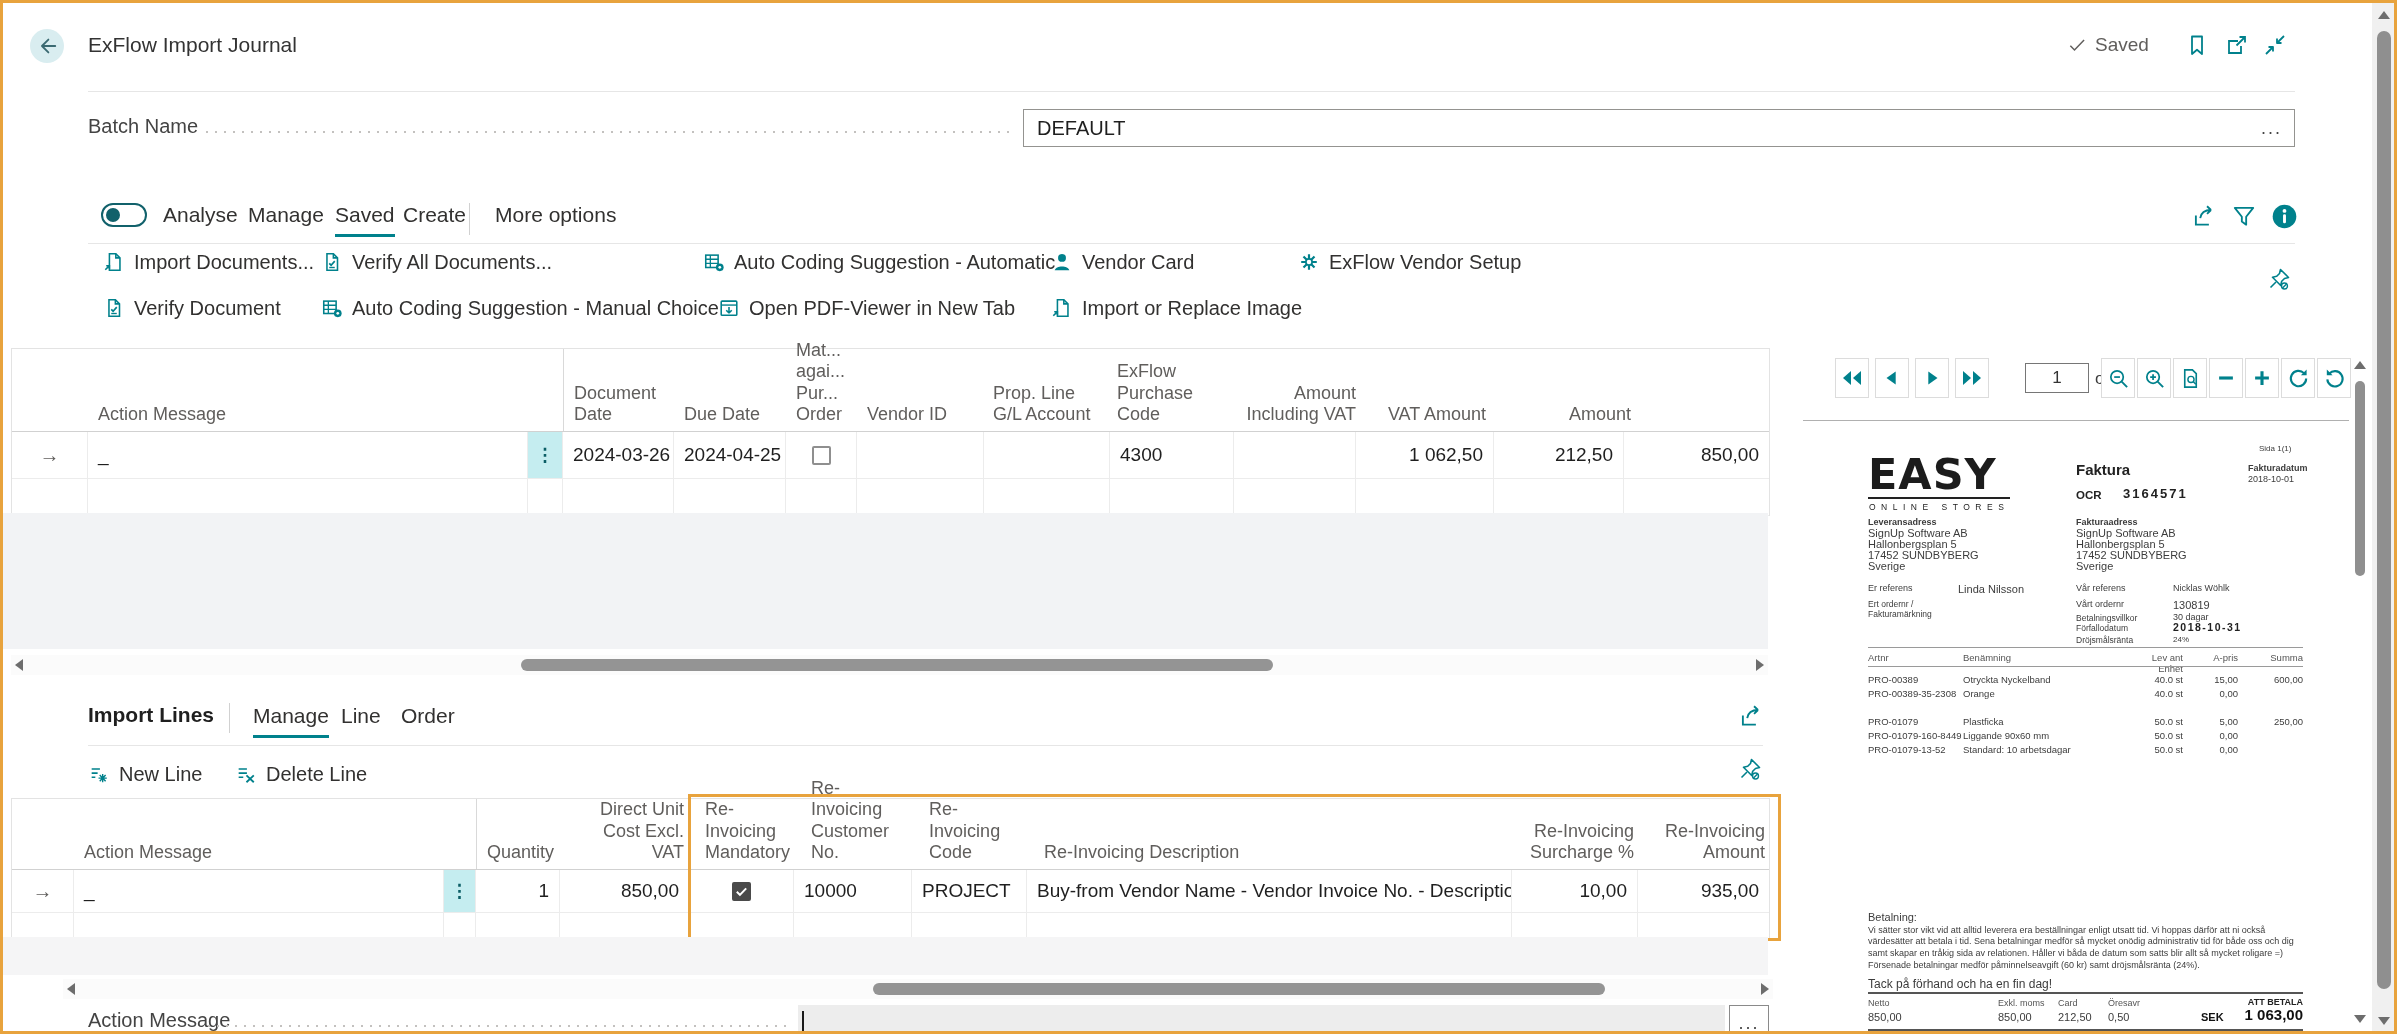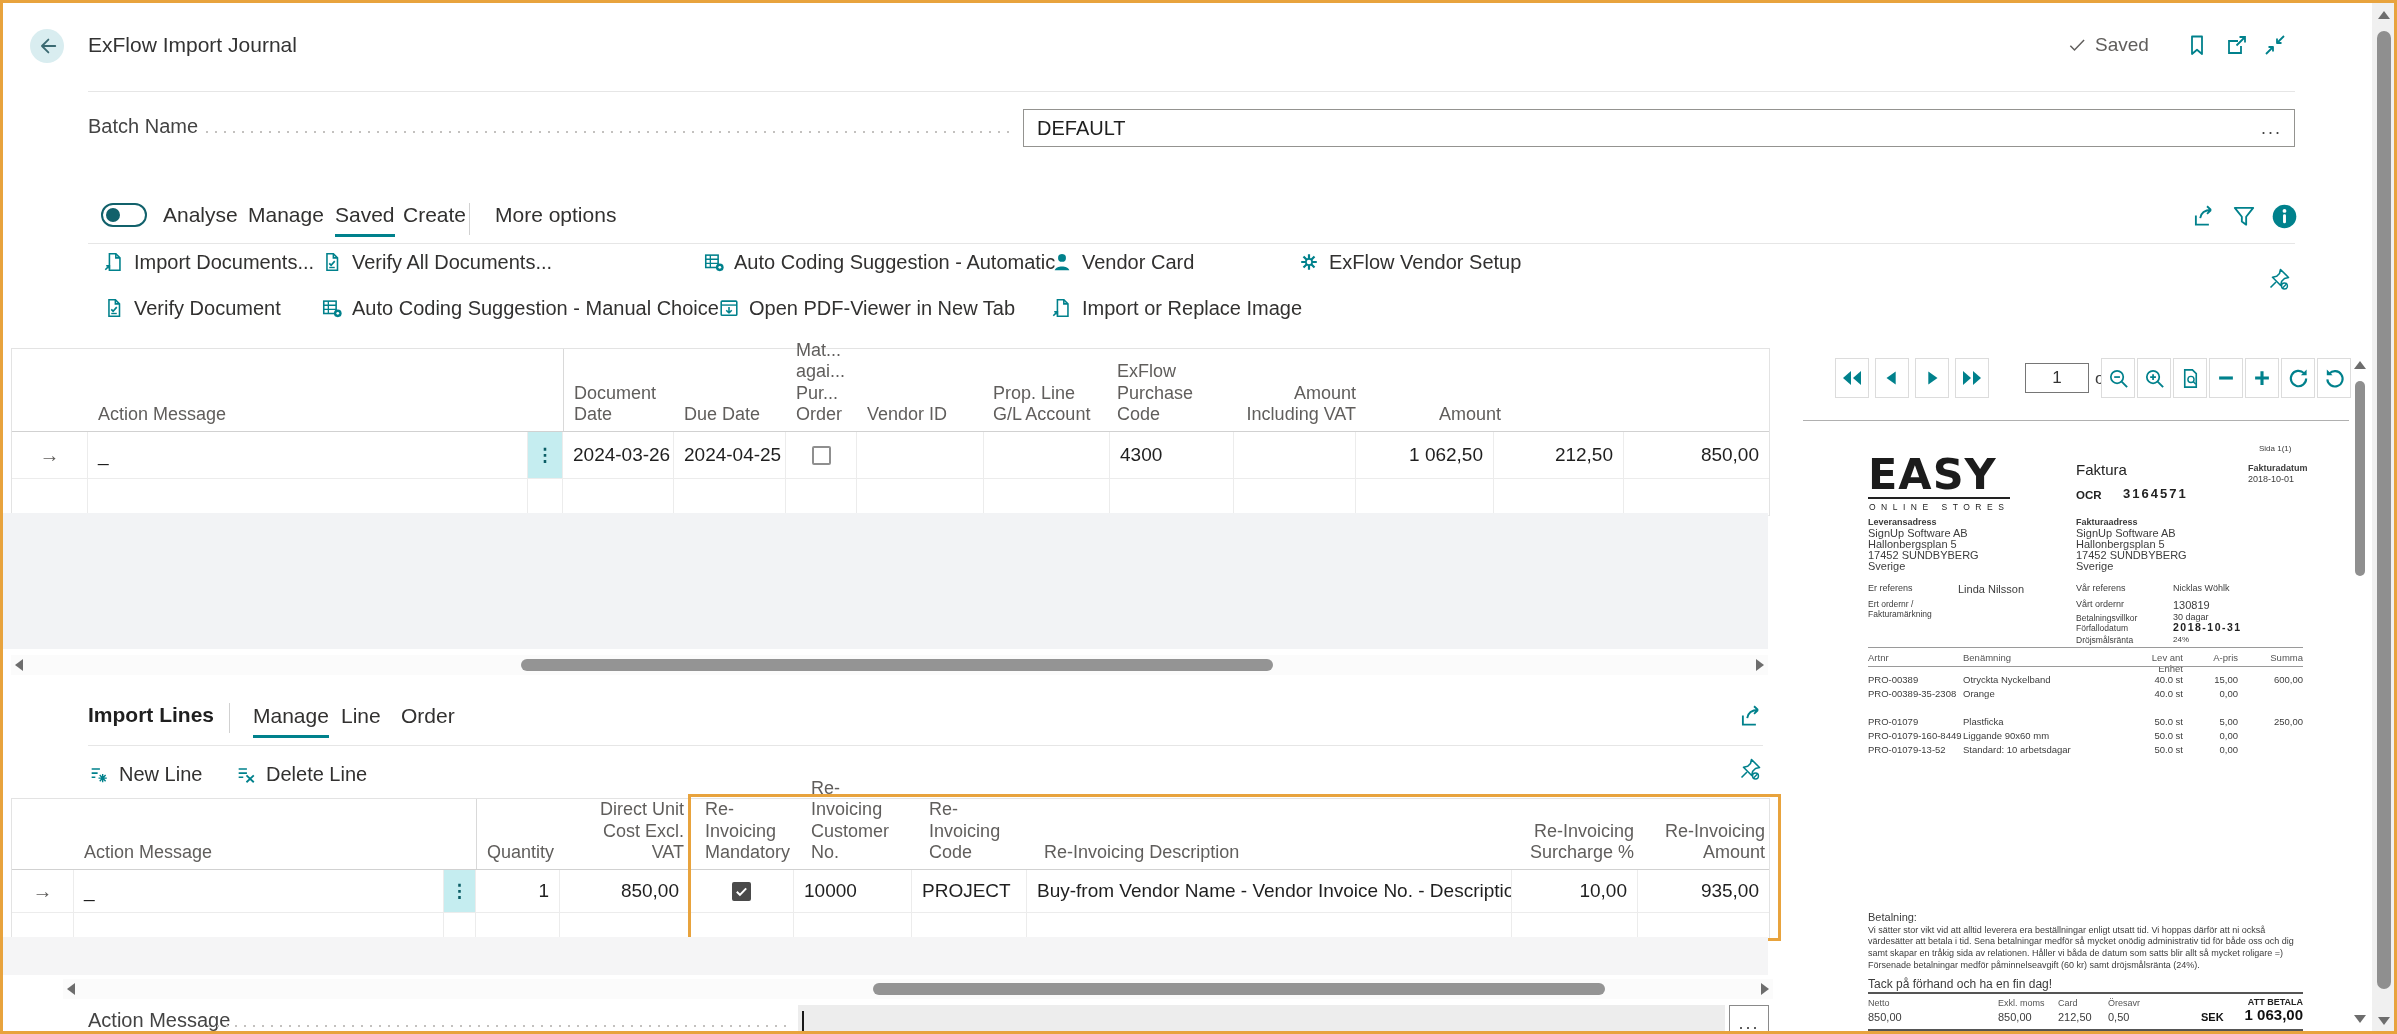--- a/index.html
+++ b/index.html
@@ -329,20 +329,21 @@
       <div class="hcell c0"></div>
       <div class="hcell c1">Action Message</div>
       <div class="hcell c2"></div>
       <div class="hcell c3 hline">Document Date</div>
       <div class="hcell c4">Due Date</div>
       <div class="hcell c5" style="white-space:normal">Mat... agai... Pur... Order</div>
       <div class="hcell c7">Vendor ID</div>
       <div class="hcell c8">Prop. Line G/L Account</div>
       <div class="hcell c9">ExFlow Purchase Code</div>
       <div class="hcell c10 num">Amount Including VAT</div>
+      <div class="hcell c11 num">VAT Amount</div>
       <div class="hcell c12 num">Amount</div>
     </div>
     <div class="grow" style="height:46px">
       <div class="cell c0 ctr">
           <span class="rowarrow">→</span>
         </div>
       <div class="cell c1">_</div>
       <div class="cell c2 ctr">
         <span class="menucell">⋮</span>
       </div>
@@ -545,21 +546,21 @@
         <use href="#i-reset"></use>
       </svg>
     </div>
   <div class="hr" style="left:1800px;top:417px;width:546px;background:#b0b0b0"></div>
 
   <div class="inv">
     <div class="iv logo" style="left:25px;top:22px">EASY</div>
     <div class="abs" style="left:25px;top:64px;width:142px;height:2px;background:#222"></div>
     <div class="iv" style="left:26px;top:69px;font-size:8.5px;letter-spacing:5.5px;color:#1c1c1c">ONLINE STORES</div>
 
-    <div class="iv" style="left:233px;top:28px;font-size:15px;font-weight:normal;color:#222">Faktura</div>
+    <div class="iv" style="left:233px;top:28px;font-size:15px;font-weight:bold;color:#222">Faktura</div>
     <div class="iv" style="left:233px;top:55px;font-size:11.5px;font-weight:bold;color:#222">OCR</div>
     <div class="iv" style="left:280px;top:53px;font-size:13px;font-weight:bold;letter-spacing:2px;color:#222">3164571</div>
     <div class="iv" style="left:416px;top:11px;font-size:8px">Sida 1(1)</div>
     <div class="iv ivl" style="left:405px;top:30px">Fakturadatum</div>
     <div class="iv" style="left:405px;top:41px;font-size:9px">2018-10-01</div>
 
     <div class="iv ivl" style="left:25px;top:84px">Leveransadress</div>
     <div class="iv" style="left:25px;top:94px">SignUp Software AB</div>
     <div class="iv" style="left:25px;top:105px">Hallonbergsplan 5</div>
     <div class="iv" style="left:25px;top:116px">17452 SUNDBYBERG</div>

